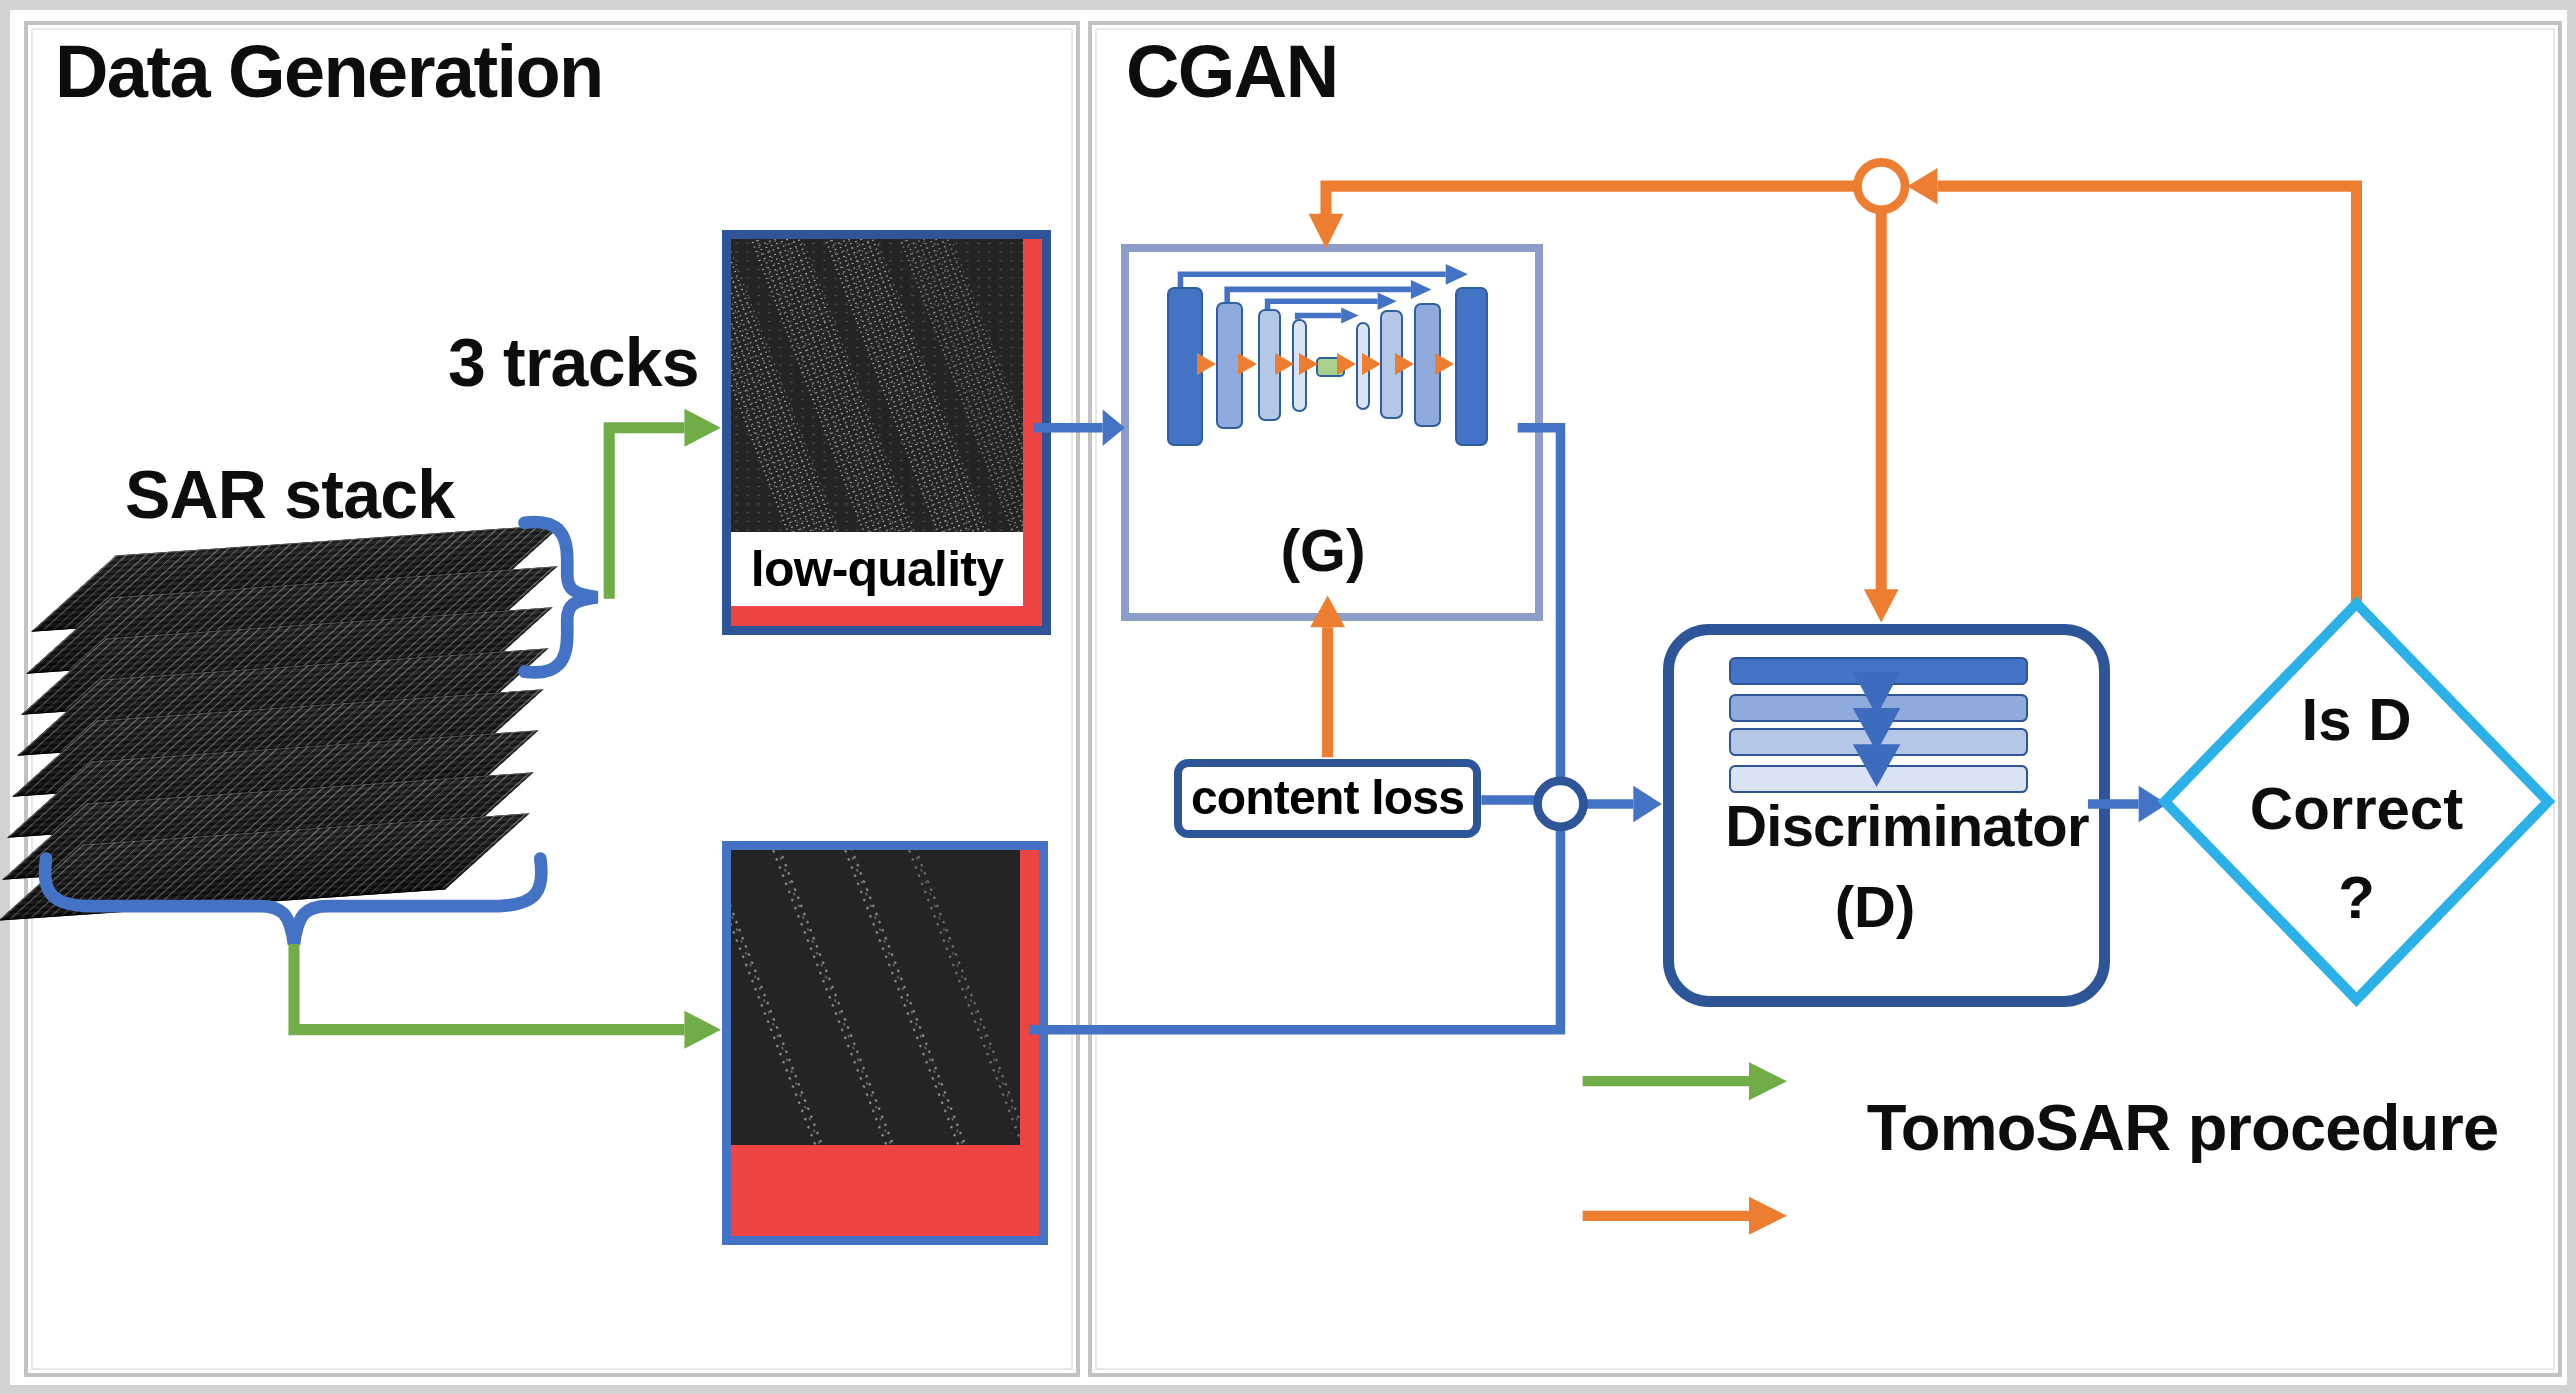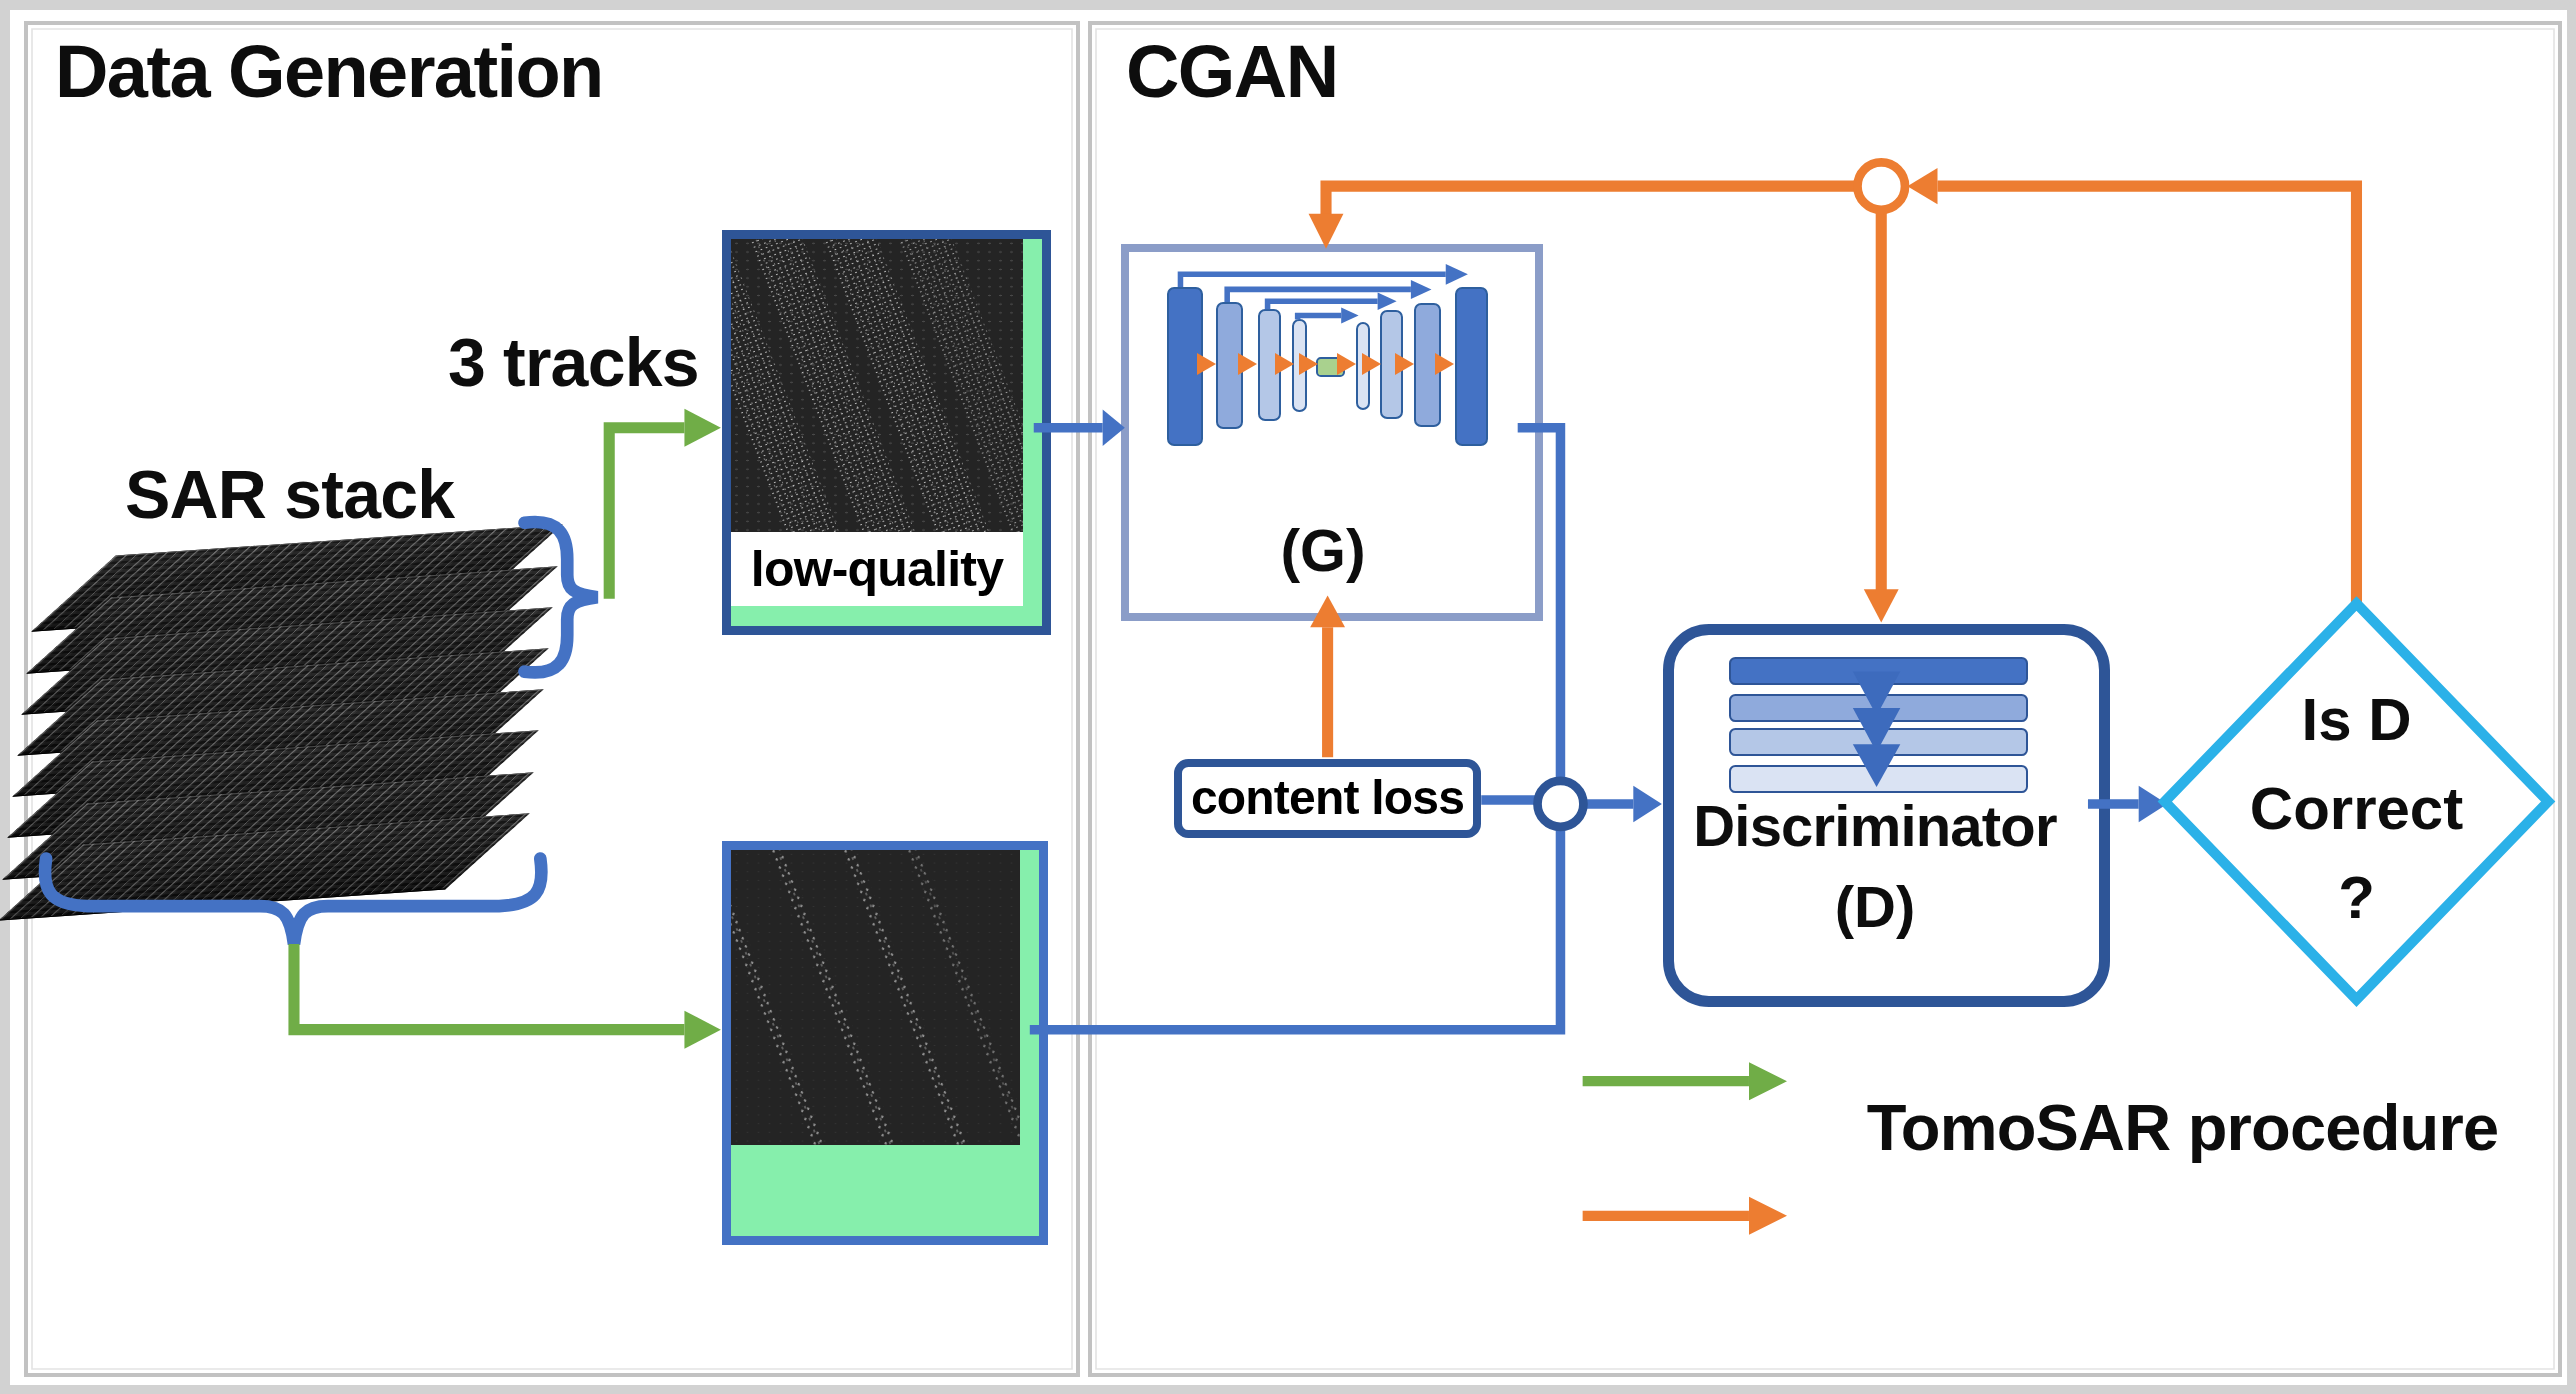--- a/index.html
+++ b/index.html
@@ -37,21 +37,21 @@
     background:
       linear-gradient(rgba(255,255,255,.05), rgba(0,0,0,.28)),
       repeating-linear-gradient(90deg, rgba(255,255,255,.32) 0 1.6px, rgba(255,255,255,.05) 1.6px 4px, rgba(0,0,0,0) 4px 10.3px),
       repeating-linear-gradient(0deg, rgba(0,0,0,.55) 0 2.4px, rgba(255,255,255,.02) 2.4px 5.5px),
       #191919;
     border-top:1.6px solid rgba(255,255,255,.28);
     border-bottom:1.6px solid #000;
   }
 
   
-  .shot{ position:absolute; background:#86efac; }
+  .shot{ position:absolute; background:#ef4444; }
   .shot .img{
     position:relative; overflow:hidden; background:#242424;
     background-image:radial-gradient(rgba(255,255,255,.17) 1px, transparent 1.3px);
     background-size:11px 8.7px;
   }
   .streak{
     position:absolute; top:-8%; height:120%; width:51px;
     transform:rotate(-21deg);
     background-image:
       radial-gradient(rgba(255,255,255,.9) 0.9px, transparent 1.2px),
@@ -90,21 +90,21 @@
     font-weight:700; font-size:59px; color:#0d0d0d; }
 
   
   #disc-box{
     position:absolute; left:1663px; top:624px; width:425px; height:361px;
     border:11px solid #2e5597; border-radius:46px; background:#fff;
   }
   #disc-box .dbar{ position:absolute; left:55px; width:295px; height:24px;
     border:2.4px solid #2e5597; border-radius:6.3px; }
   #disc-name{ position:absolute; left:0; top:157px; width:402px; text-align:center;
-    font-weight:700; font-size:58px; color:#0d0d0d; letter-spacing:-0.8px;}
+    font-weight:700; font-size:58px; color:#0d0d0d; letter-spacing:-0.8px;padding-left:32px;}
   #disc-symbol{ position:absolute; left:0; top:238px; width:402px; text-align:center;
     font-weight:700; font-size:58px; color:#0d0d0d; }
 
   
   #content-loss{
     position:absolute; left:1174px; top:759px; width:307px; height:79px;
     border:8px solid #2e5597; border-radius:14.3px; background:#fff;
     box-sizing:border-box; text-align:center;
     font-weight:700; font-size:48px; line-height:62px; color:#000; letter-spacing:-0.8px;
   }

